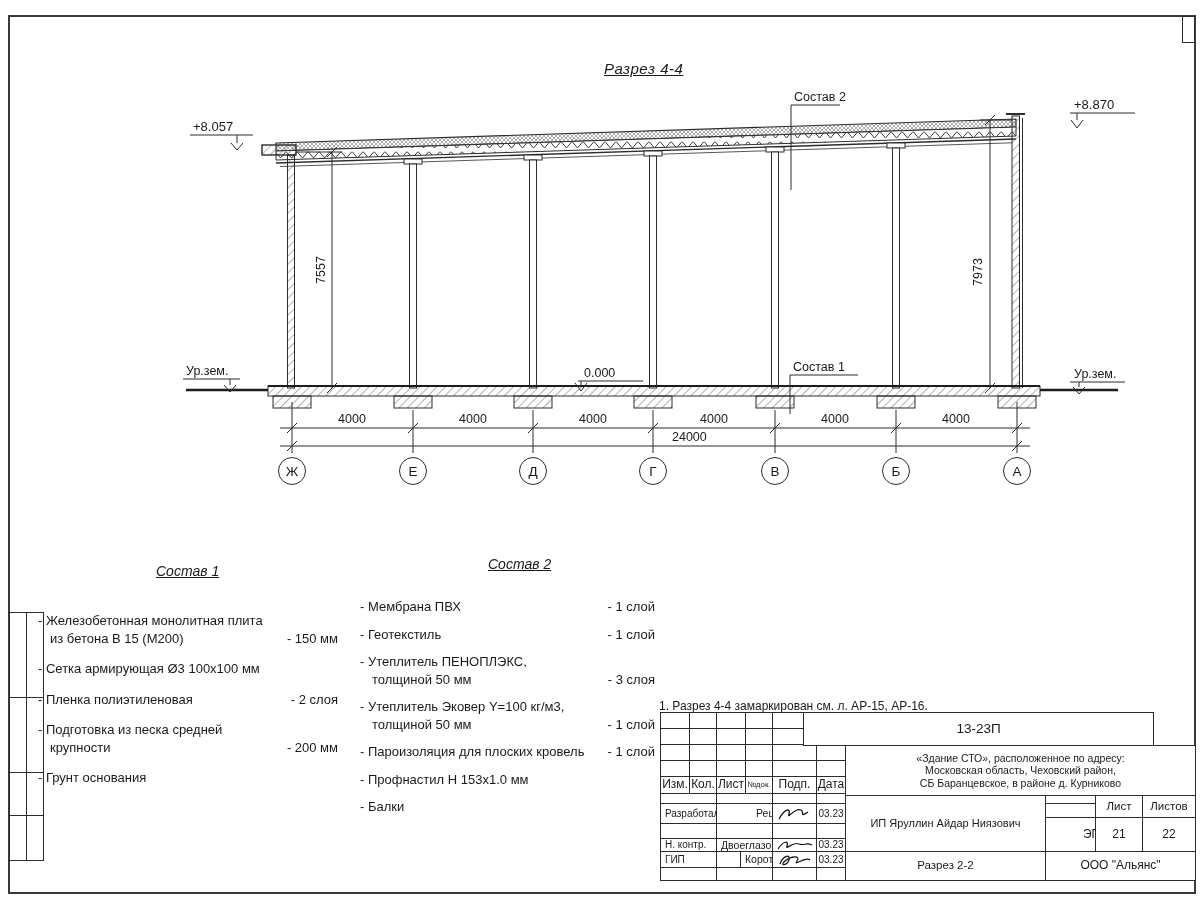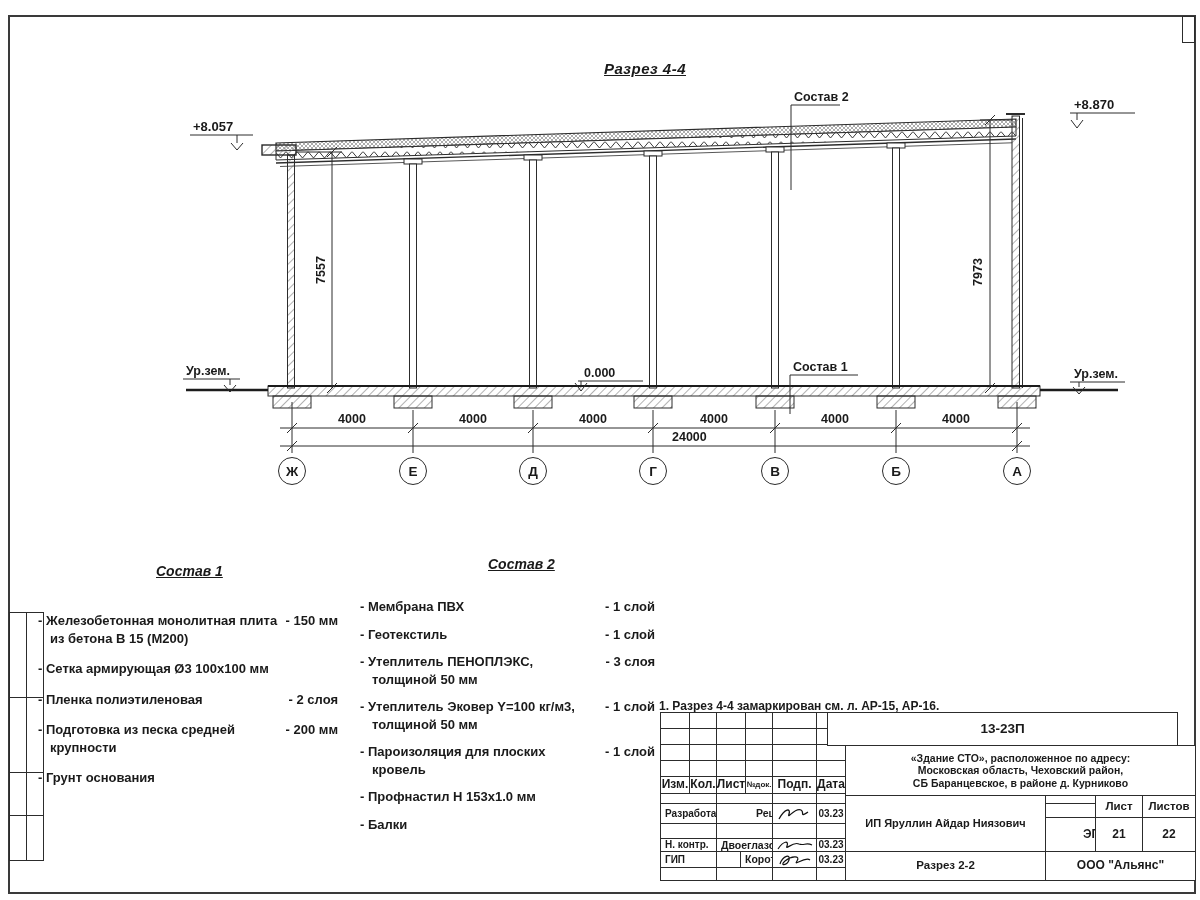--- a/index.html
+++ b/index.html
@@ -1,27 +1,27 @@
 <!DOCTYPE html>
 <html><head>
 <meta charset="utf-8">
 <style>
   * { margin:0; padding:0; box-sizing:border-box; }
   html,body { width:1200px; height:900px; background:#fbfbfb; font-family:"Liberation Sans",sans-serif; color:#1a1a1a; }
-  .sheet { position:relative; width:1200px; height:900px; background:#ffffff; overflow:hidden;font-weight:bold; }
+  .sheet { position:relative; width:1200px; height:900px; background:#ffffff; overflow:hidden; }
   .abs { position:absolute; }
   .frame { position:absolute; background:#3a3a3a; }
   .box { position:absolute; border:1px solid #2c2c2c; background:#fff; }
   .cell { position:absolute; border:1px solid #2c2c2c; display:flex; align-items:center; justify-content:center; text-align:center; font-size:11px; line-height:1.15; background:#fff; }
   .cell.left { justify-content:flex-start; padding-left:4px; text-align:left; }
   .cell.small { font-size:8px; }
   .drawing-title { font-style:italic; font-size:15px; text-decoration:underline; letter-spacing:0.5px; }
   .list-title { font-style:italic; font-size:14px; text-decoration:underline; }
   .comp-list { display:flex; flex-direction:column; gap:13px; font-size:13px; }
-  .comp-item { display:flex; }
+  .comp-item { display:flex; align-items:flex-end; }
   .comp-name { flex:1; white-space:pre-line; line-height:1.35; padding-left:12px; text-indent:-12px; }
   .comp-qty { white-space:nowrap; padding-left:6px; line-height:1.35; }
   .note { font-size:12px; }
   svg text { font-family:"Liberation Sans",sans-serif; fill:#1a1a1a; }
 </style>
 </head>
 <body>
 
 <div class="sheet">
 
@@ -343,21 +343,21 @@
         <path d="M5,12 C8,3 16,2 14,8 C12,14 4,14 10,9 C16,4 26,3 22,9 C18,15 30,4 35,8" fill="none" stroke="#111" stroke-width="1.2"></path>
       </svg>
   </div>
   <div class="cell" style="left:816px;top:851px;width:30px;height:17px;font-size:10px;">03.23</div>
 
   <div class="cell" style="left:660px;top:867px;width:57px;height:14px;"></div>
   <div class="cell" style="left:716px;top:867px;width:57px;height:14px;"></div>
   <div class="cell" style="left:772px;top:867px;width:45px;height:14px;"></div>
   <div class="cell" style="left:816px;top:867px;width:30px;height:14px;"></div>
 
-  <div class="cell" style="left:827px;top:712px;width:351px;height:34px;font-size:13.5px;">13-23П</div>
+  <div class="cell" style="left:803px;top:712px;width:351px;height:34px;font-size:13.5px;">13-23П</div>
   <div class="cell" style="left:845px;top:745px;width:351px;height:51px;font-size:10.5px;white-space:pre-line;">«Здание СТО», расположенное по адресу:
 Московская область, Чеховский район,
 СБ Баранцевское, в районе д. Курниково</div>
   <div class="cell" style="left:845px;top:795px;width:201px;height:57px;font-size:11px;">ИП Яруллин Айдар Ниязович</div>
   <div class="cell" style="left:1045px;top:795px;width:51px;height:41px;font-size:11.5px;margin-top:8px;">Стадия</div>
   <div class="cell" style="left:1095px;top:795px;width:48px;height:23px;font-size:11.5px;">Лист</div>
   <div class="cell" style="left:1142px;top:795px;width:54px;height:23px;font-size:11.5px;">Листов</div>
   <div class="cell" style="left:1045px;top:817px;width:51px;height:35px;font-size:12px;padding-left:42px;">ЭП</div>
   <div class="cell" style="left:1095px;top:817px;width:48px;height:35px;font-size:12px;">21</div>
   <div class="cell" style="left:1142px;top:817px;width:54px;height:35px;font-size:12px;">22</div>

